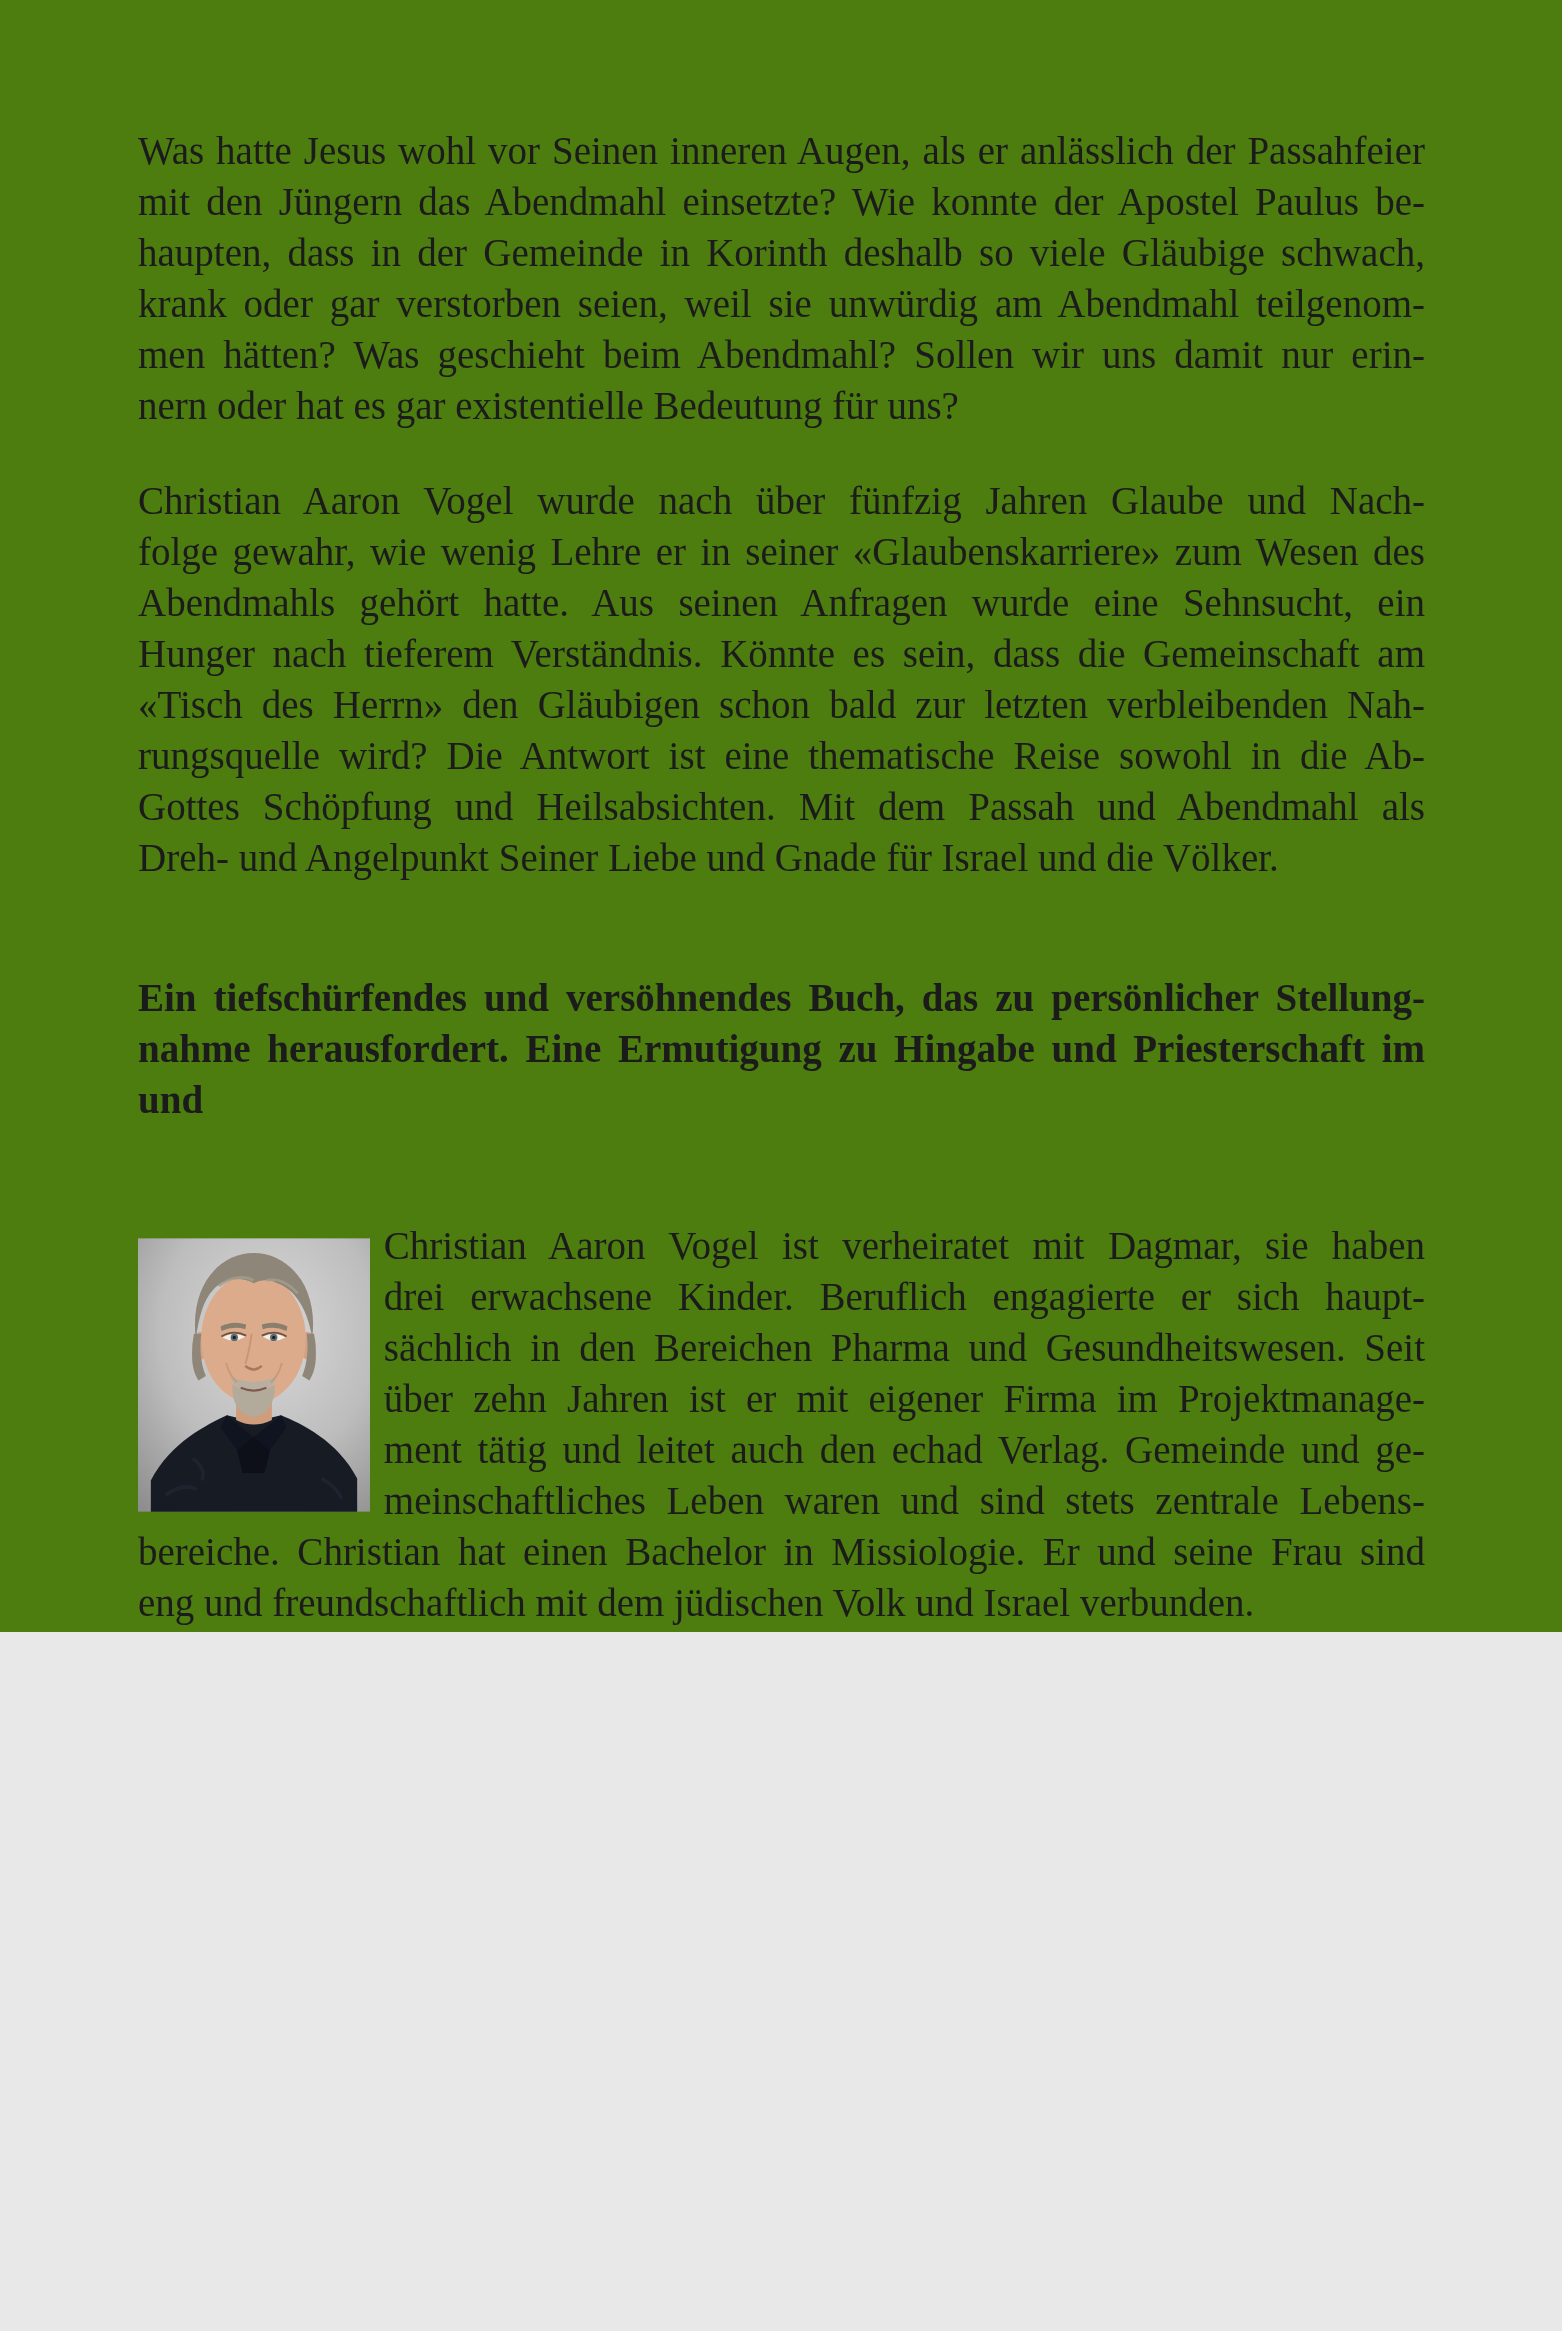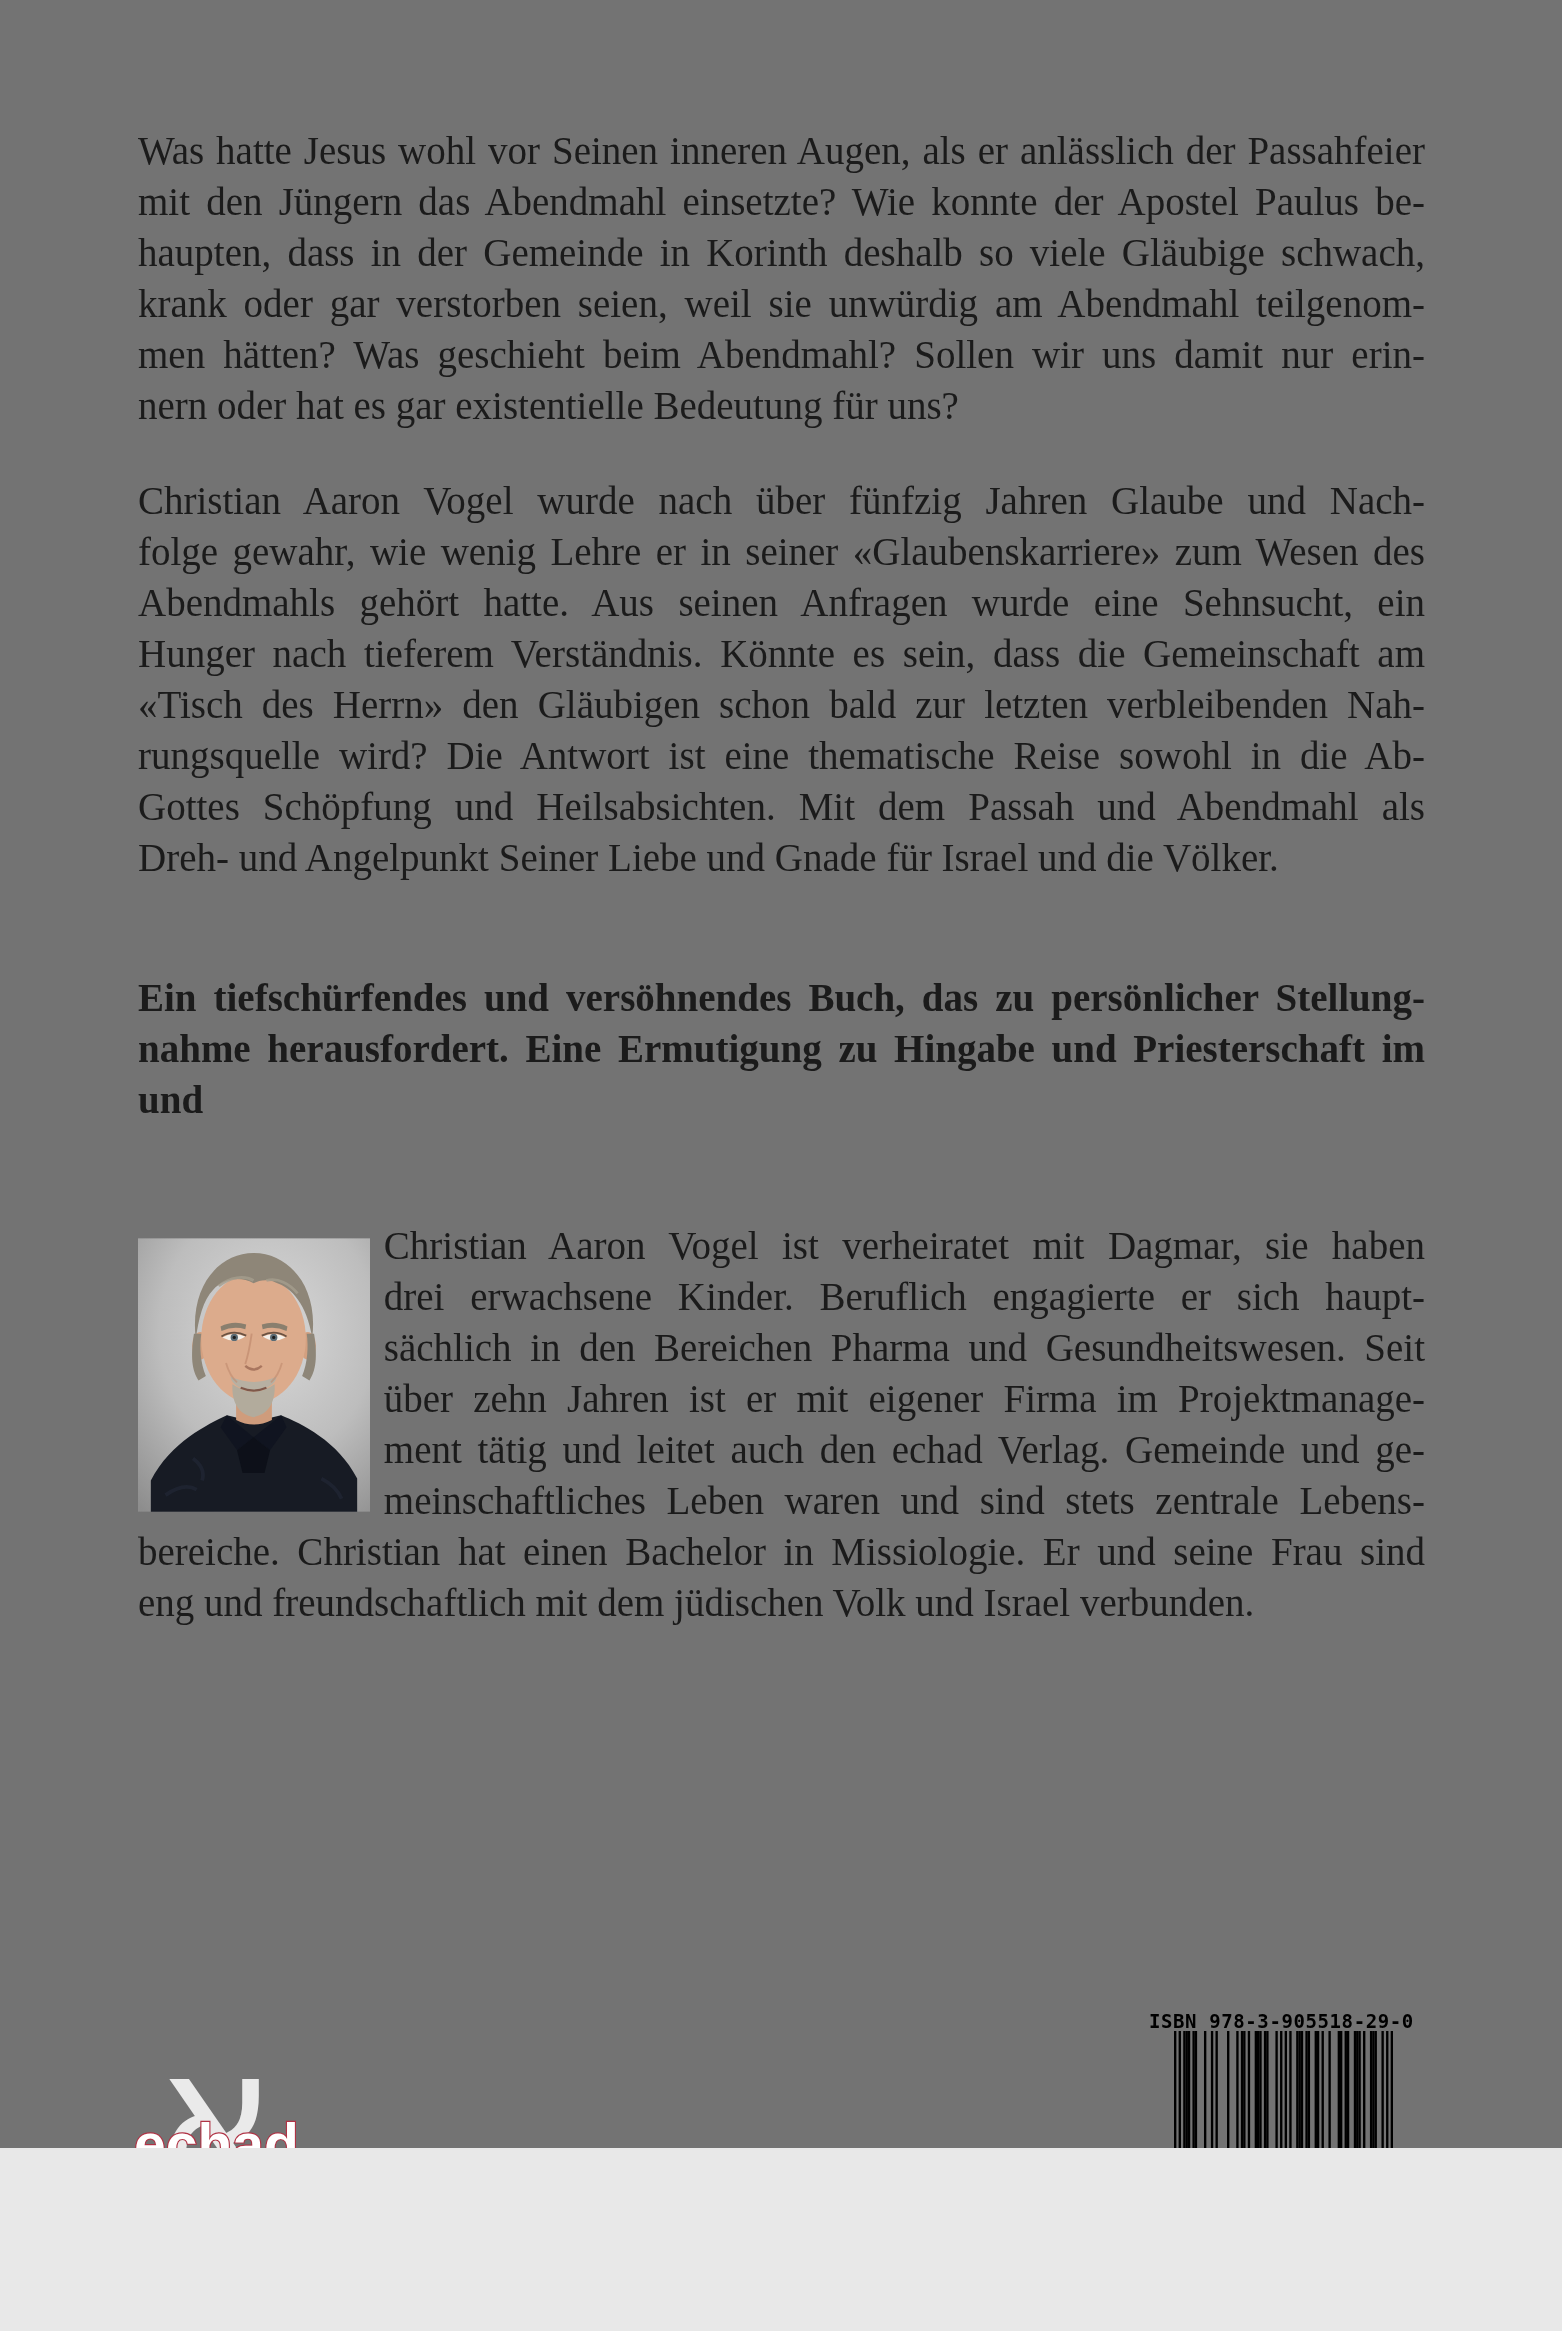--- a/index.html
+++ b/index.html
@@ -1,20 +1,20 @@
 <!DOCTYPE html>
 <html style="font-size:14.7px"><head>
 <meta charset="utf-8">
 <style>
   html,body { margin:0; padding:0; background:#e8e8e8; }
   .page {
     position:relative;
-    width:1562px; height:2148px;
+    width:1562px; height:1632px;
     margin:0 auto;
-    background:#737373;
+    background:#4d7c0f;
     overflow:hidden;
     font-family:"Liberation Serif","DejaVu Serif",serif;
     color:#1b1b1b;
   }
   .textcol { position:absolute; left:138px; width:1287px; }
   .para .line {
     font-size:39px;
     line-height:51px;
     text-align:justify;
     text-align-last:justify;

